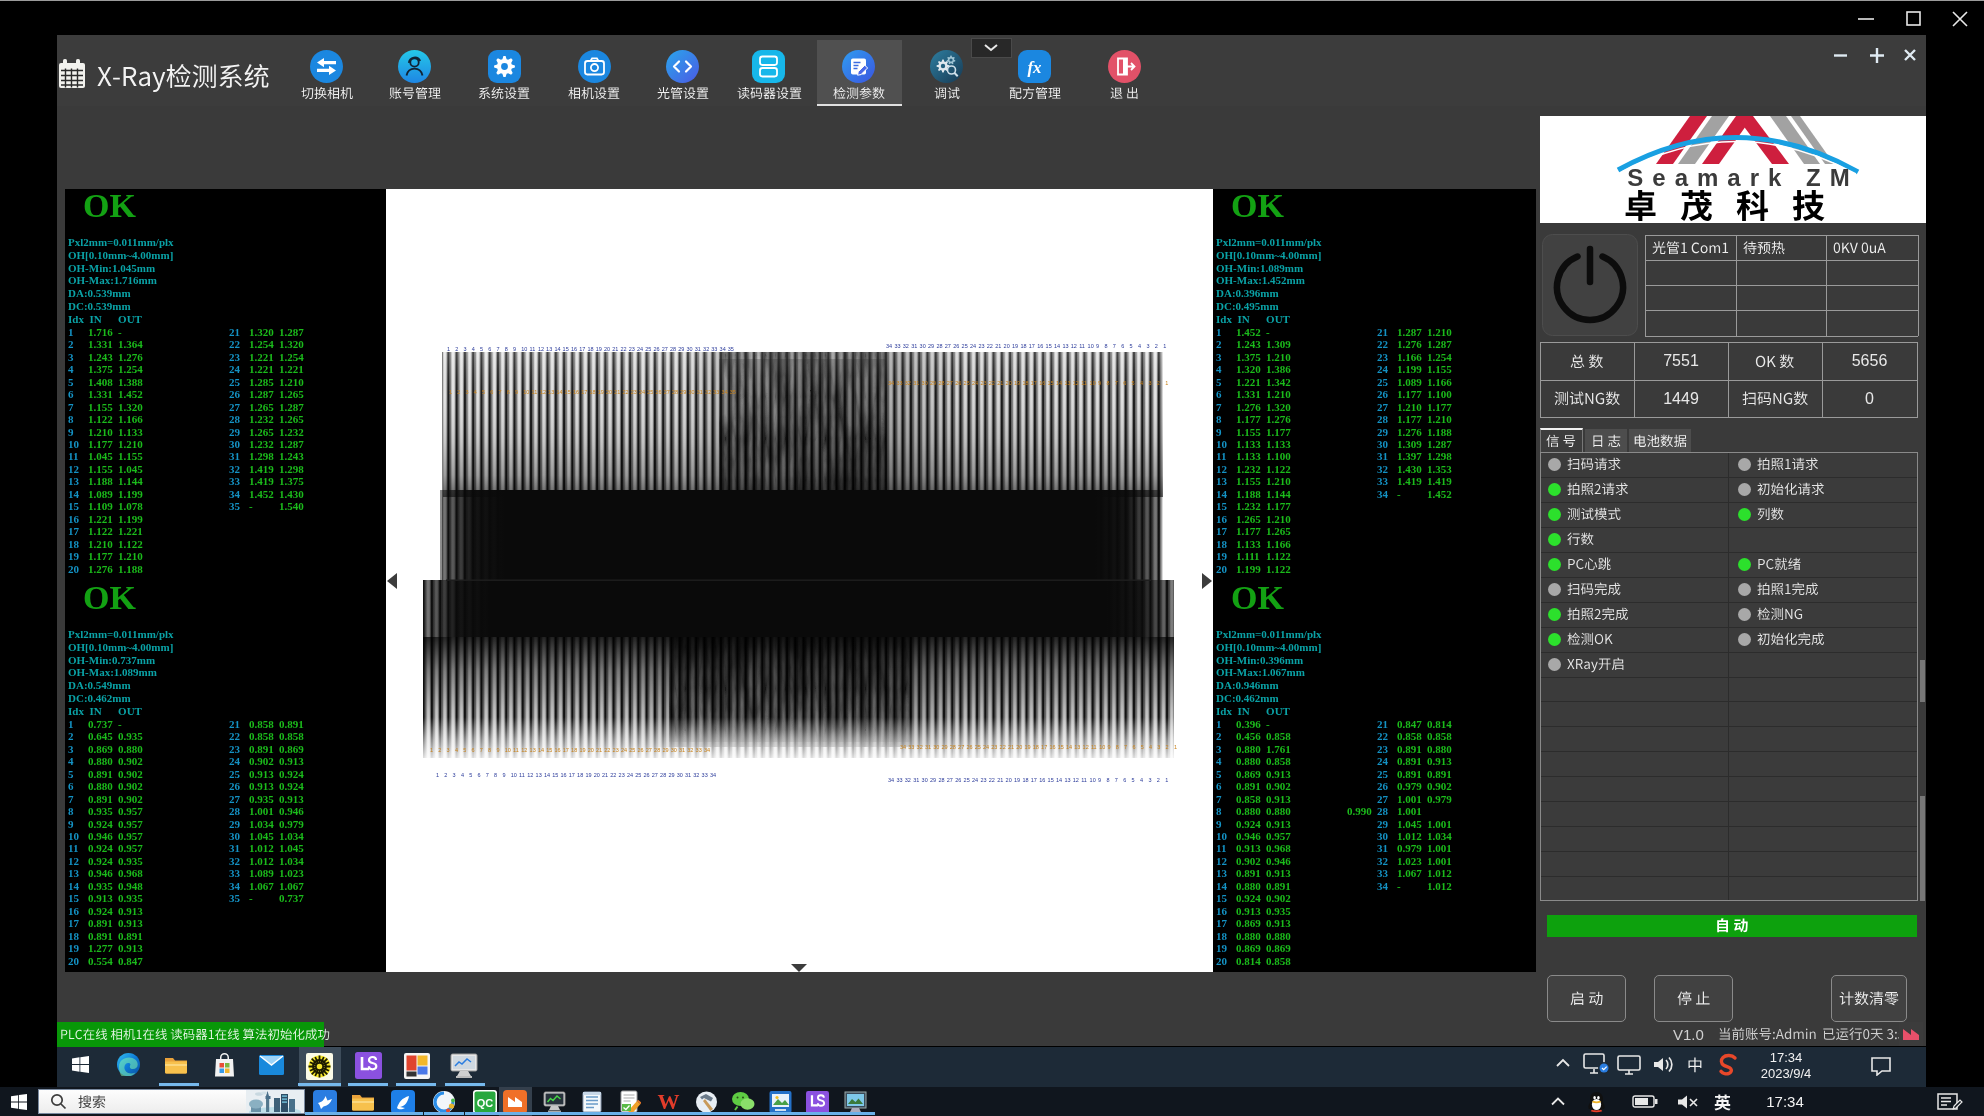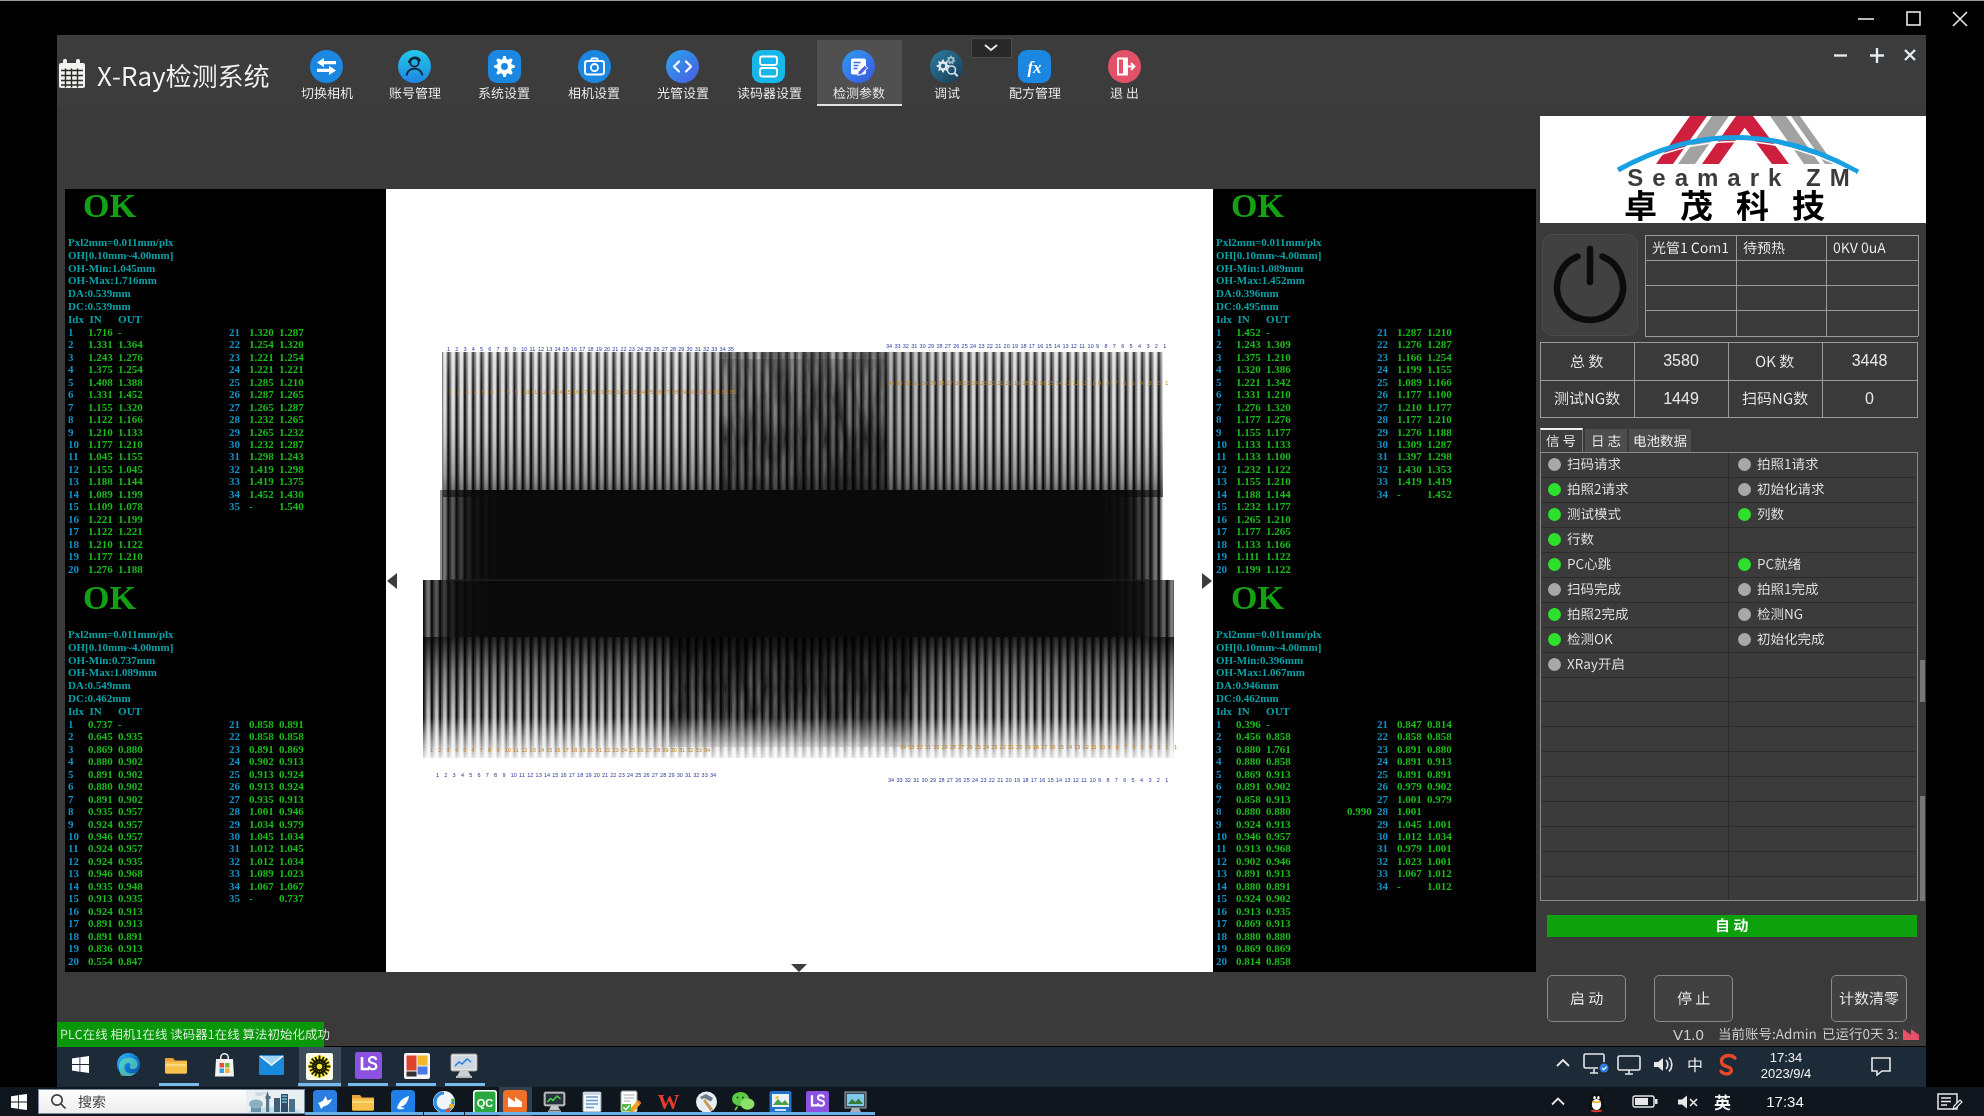--- a/index.html
+++ b/index.html
@@ -322,21 +322,21 @@
     <div class="abs" style="left:68px;top:904.8px;font:bold 11px 'Liberation Serif',serif;color:#1492c4">16</div>
     <div class="abs" style="left:88px;top:904.8px;font:bold 11px 'Liberation Serif',serif;color:#1bbb1b">0.924</div>
     <div class="abs" style="left:118px;top:904.8px;font:bold 11px 'Liberation Serif',serif;color:#1bbb1b">0.913</div>
     <div class="abs" style="left:68px;top:917.2px;font:bold 11px 'Liberation Serif',serif;color:#1492c4">17</div>
     <div class="abs" style="left:88px;top:917.2px;font:bold 11px 'Liberation Serif',serif;color:#1bbb1b">0.891</div>
     <div class="abs" style="left:118px;top:917.2px;font:bold 11px 'Liberation Serif',serif;color:#1bbb1b">0.913</div>
     <div class="abs" style="left:68px;top:929.7px;font:bold 11px 'Liberation Serif',serif;color:#1492c4">18</div>
     <div class="abs" style="left:88px;top:929.7px;font:bold 11px 'Liberation Serif',serif;color:#1bbb1b">0.891</div>
     <div class="abs" style="left:118px;top:929.7px;font:bold 11px 'Liberation Serif',serif;color:#1bbb1b">0.891</div>
     <div class="abs" style="left:68px;top:942.2px;font:bold 11px 'Liberation Serif',serif;color:#1492c4">19</div>
-    <div class="abs" style="left:88px;top:942.2px;font:bold 11px 'Liberation Serif',serif;color:#1bbb1b">0.836</div>
+    <div class="abs" style="left:88px;top:942.2px;font:bold 11px 'Liberation Serif',serif;color:#1bbb1b">1.277</div>
     <div class="abs" style="left:118px;top:942.2px;font:bold 11px 'Liberation Serif',serif;color:#1bbb1b">0.913</div>
     <div class="abs" style="left:68px;top:954.6px;font:bold 11px 'Liberation Serif',serif;color:#1492c4">20</div>
     <div class="abs" style="left:88px;top:954.6px;font:bold 11px 'Liberation Serif',serif;color:#1bbb1b">0.554</div>
     <div class="abs" style="left:118px;top:954.6px;font:bold 11px 'Liberation Serif',serif;color:#1bbb1b">0.847</div>
     <div class="abs" style="left:229px;top:717.7px;font:bold 11px 'Liberation Serif',serif;color:#1492c4">21</div>
     <div class="abs" style="left:249px;top:717.7px;font:bold 11px 'Liberation Serif',serif;color:#1bbb1b">0.858</div>
     <div class="abs" style="left:279px;top:717.7px;font:bold 11px 'Liberation Serif',serif;color:#1bbb1b">0.891</div>
     <div class="abs" style="left:229px;top:730.2px;font:bold 11px 'Liberation Serif',serif;color:#1492c4">22</div>
     <div class="abs" style="left:249px;top:730.2px;font:bold 11px 'Liberation Serif',serif;color:#1bbb1b">0.858</div>
     <div class="abs" style="left:279px;top:730.2px;font:bold 11px 'Liberation Serif',serif;color:#1bbb1b">0.858</div>
@@ -1020,25 +1020,25 @@
     <div class="abs" style="left:1540px;top:380px;width:377px;height:1px;background:#9a9a9a"></div>
     <div class="abs" style="left:1540px;top:417px;width:377px;height:1px;background:#9a9a9a"></div>
     <div class="abs" style="left:1540px;top:342px;width:1px;height:76px;background:#9a9a9a"></div>
     <div class="abs" style="left:1634px;top:342px;width:1px;height:76px;background:#9a9a9a"></div>
     <div class="abs" style="left:1728px;top:342px;width:1px;height:76px;background:#9a9a9a"></div>
     <div class="abs" style="left:1822px;top:342px;width:1px;height:76px;background:#9a9a9a"></div>
     <div class="abs" style="left:1917px;top:342px;width:1px;height:76px;background:#9a9a9a"></div>
     <svg class="t" style="left:1570.3px;top:367.0px">
       <path d="M11.4 -3.2C12.2 -2.2 13.1 -0.8 13.5 0.1L14.4 -0.4C14 -1.4 13.1 -2.7 12.2 -3.7ZM6.2 -4C7.2 -3.4 8.3 -2.3 8.9 -1.6L9.7 -2.3C9.1 -3 8 -4 7 -4.7ZM4.2 -3.6V-0.5C4.2 0.7 4.7 1 6.5 1C6.8 1 9.4 1 9.8 1C11.2 1 11.6 0.6 11.8 -1.1C11.4 -1.2 10.9 -1.3 10.7 -1.5C10.6 -0.2 10.5 0 9.8 0C9.2 0 7 0 6.5 0C5.6 0 5.4 -0.1 5.4 -0.5V-3.6ZM2.1 -3.4C1.8 -2.2 1.3 -0.9 0.6 -0.1L1.7 0.4C2.4 -0.5 2.9 -1.9 3.1 -3.2ZM4 -8.5H11.1V-5.9H4ZM2.8 -9.6V-4.8H12.3V-9.6H9.9C10.4 -10.3 10.9 -11.3 11.4 -12.1L10.3 -12.6C9.9 -11.7 9.2 -10.4 8.6 -9.6H5.5L6.4 -10C6.2 -10.7 5.5 -11.8 4.8 -12.5L3.9 -12.1C4.5 -11.3 5.1 -10.3 5.4 -9.6Z M25 -12.3C24.7 -11.7 24.3 -10.8 23.9 -10.3L24.6 -10C25 -10.5 25.5 -11.2 25.9 -11.9ZM19.7 -11.9C20.1 -11.3 20.5 -10.4 20.6 -9.9L21.5 -10.3C21.3 -10.8 20.9 -11.6 20.5 -12.2ZM24.5 -3.9C24.2 -3.1 23.7 -2.5 23.1 -1.9C22.5 -2.2 22 -2.5 21.4 -2.7C21.6 -3.1 21.9 -3.5 22.1 -3.9ZM20 -2.3C20.7 -2 21.6 -1.6 22.3 -1.2C21.4 -0.6 20.2 -0.1 19 0.2C19.2 0.4 19.4 0.8 19.5 1.1C20.9 0.7 22.2 0.1 23.2 -0.8C23.7 -0.4 24.2 -0.2 24.5 0.1L25.3 -0.6C24.9 -0.9 24.5 -1.2 24 -1.4C24.8 -2.3 25.4 -3.3 25.8 -4.6L25.2 -4.9L25 -4.8H22.5L22.9 -5.6L21.9 -5.8C21.8 -5.5 21.6 -5.2 21.4 -4.8H19.4V-3.9H21C20.7 -3.3 20.3 -2.7 20 -2.3ZM22.2 -12.6V-9.8H19.1V-8.9H21.9C21.1 -7.9 20 -7 18.9 -6.5C19.2 -6.3 19.4 -5.9 19.6 -5.7C20.5 -6.2 21.5 -7 22.2 -7.9V-6.1H23.3V-8.1C24 -7.6 24.9 -6.9 25.3 -6.5L25.9 -7.3C25.5 -7.6 24.2 -8.4 23.5 -8.9H26.3V-9.8H23.3V-12.6ZM27.8 -12.5C27.4 -9.8 26.7 -7.3 25.6 -5.7C25.8 -5.6 26.2 -5.2 26.4 -5.1C26.8 -5.6 27.1 -6.3 27.4 -7C27.8 -5.5 28.2 -4.2 28.8 -3C27.9 -1.6 26.8 -0.5 25.1 0.3C25.3 0.6 25.6 1 25.8 1.2C27.3 0.4 28.4 -0.6 29.3 -1.9C30.1 -0.7 31 0.4 32.2 1.1C32.4 0.8 32.7 0.4 32.9 0.2C31.7 -0.5 30.7 -1.6 29.9 -3C30.7 -4.5 31.2 -6.4 31.6 -8.6H32.6V-9.7H28.3C28.5 -10.5 28.7 -11.4 28.8 -12.3ZM30.5 -8.6C30.3 -6.9 29.9 -5.4 29.4 -4.1C28.8 -5.5 28.4 -7 28.1 -8.6Z" fill="#e8e8e8"></path>
     </svg>
-    <div class="lab" style="left:1634px;top:352px;width:94px;text-align:center;font-size:16px">3580</div>
+    <div class="lab" style="left:1634px;top:352px;width:94px;text-align:center;font-size:16px">7551</div>
     <svg class="t" style="left:1755.4px;top:367.0px">
       <path d="M5.6 0.2C8.3 0.2 10.3 -2 10.3 -5.5C10.3 -9.1 8.3 -11.2 5.6 -11.2C2.8 -11.2 0.9 -9.1 0.9 -5.5C0.9 -2 2.8 0.2 5.6 0.2ZM5.6 -1C3.6 -1 2.3 -2.8 2.3 -5.5C2.3 -8.3 3.6 -10 5.6 -10C7.5 -10 8.8 -8.3 8.8 -5.5C8.8 -2.8 7.5 -1 5.6 -1Z M12.6 0H14V-3.5L15.9 -5.7L19.2 0H20.8L16.8 -6.8L20.2 -11H18.7L14.1 -5.5H14V-11H12.6Z M30.8 -12.3C30.6 -11.7 30.1 -10.8 29.7 -10.3L30.4 -10C30.8 -10.5 31.3 -11.2 31.8 -11.9ZM25.5 -11.9C25.9 -11.3 26.3 -10.4 26.4 -9.9L27.3 -10.3C27.1 -10.8 26.7 -11.6 26.3 -12.2ZM30.3 -3.9C30 -3.1 29.5 -2.5 28.9 -1.9C28.4 -2.2 27.8 -2.5 27.2 -2.7C27.4 -3.1 27.7 -3.5 27.9 -3.9ZM25.8 -2.3C26.6 -2 27.4 -1.6 28.1 -1.2C27.2 -0.6 26 -0.1 24.8 0.2C25 0.4 25.2 0.8 25.3 1.1C26.7 0.7 28 0.1 29.1 -0.8C29.6 -0.4 30 -0.2 30.4 0.1L31.1 -0.6C30.7 -0.9 30.3 -1.2 29.8 -1.4C30.6 -2.3 31.2 -3.3 31.6 -4.6L31 -4.9L30.8 -4.8H28.4L28.7 -5.6L27.7 -5.8C27.6 -5.5 27.4 -5.2 27.3 -4.8H25.2V-3.9H26.8C26.5 -3.3 26.1 -2.7 25.8 -2.3ZM28 -12.6V-9.8H24.9V-8.9H27.7C27 -7.9 25.8 -7 24.8 -6.5C25 -6.3 25.2 -5.9 25.4 -5.7C26.3 -6.2 27.3 -7 28 -7.9V-6.1H29.1V-8.1C29.8 -7.6 30.7 -6.9 31.1 -6.5L31.7 -7.3C31.4 -7.6 30 -8.4 29.3 -8.9H32.1V-9.8H29.1V-12.6ZM33.6 -12.5C33.2 -9.8 32.6 -7.3 31.4 -5.7C31.6 -5.6 32.1 -5.2 32.2 -5.1C32.6 -5.6 33 -6.3 33.3 -7C33.6 -5.5 34 -4.2 34.6 -3C33.8 -1.6 32.6 -0.5 30.9 0.3C31.2 0.6 31.5 1 31.6 1.2C33.1 0.4 34.3 -0.6 35.1 -1.9C35.9 -0.7 36.8 0.4 38 1.1C38.2 0.8 38.5 0.4 38.8 0.2C37.5 -0.5 36.5 -1.6 35.7 -3C36.5 -4.5 37 -6.4 37.4 -8.6H38.4V-9.7H34.1C34.3 -10.5 34.5 -11.4 34.6 -12.3ZM36.3 -8.6C36.1 -6.9 35.7 -5.4 35.2 -4.1C34.6 -5.5 34.2 -7 33.9 -8.6Z" fill="#e8e8e8"></path>
     </svg>
-    <div class="lab" style="left:1822px;top:352px;width:95px;text-align:center;font-size:16px">3448</div>
+    <div class="lab" style="left:1822px;top:352px;width:95px;text-align:center;font-size:16px">5656</div>
     <svg class="t" style="left:1553.9px;top:404.0px">
       <path d="M7.3 -1.4C8.1 -0.6 8.9 0.4 9.4 1.1L10.1 0.6C9.7 -0.1 8.8 -1.1 8 -1.8ZM4.7 -11.7V-2.3H5.6V-10.9H8.8V-2.4H9.7V-11.7ZM13 -12.4V-0.1C13 0.1 12.9 0.2 12.7 0.2C12.5 0.2 11.8 0.2 11 0.2C11.1 0.5 11.3 0.9 11.3 1.1C12.4 1.2 13 1.1 13.4 1C13.8 0.8 13.9 0.5 13.9 -0.1V-12.4ZM10.9 -11.2V-2.3H11.8V-11.2ZM6.7 -9.8V-4.5C6.7 -2.7 6.4 -0.8 3.9 0.5C4 0.6 4.3 1 4.4 1.2C7.1 -0.2 7.6 -2.5 7.6 -4.5V-9.8ZM1.2 -11.6C2.1 -11.2 3.1 -10.5 3.6 -10L4.3 -10.9C3.8 -11.3 2.7 -12 1.9 -12.4ZM0.6 -7.6C1.4 -7.1 2.5 -6.5 3 -6L3.7 -6.9C3.1 -7.3 2 -8 1.2 -8.4ZM0.9 0.4 1.9 1C2.5 -0.4 3.3 -2.2 3.8 -3.8L2.9 -4.4C2.3 -2.7 1.5 -0.8 0.9 0.4Z M16.8 -11.6C17.6 -11 18.5 -10 19 -9.4L19.8 -10.2C19.3 -10.8 18.3 -11.7 17.6 -12.3ZM26.7 -11.9C27.3 -11.3 28 -10.4 28.3 -9.8L29.1 -10.3C28.8 -10.9 28.1 -11.8 27.4 -12.4ZM15.8 -7.9V-6.8H17.8V-1.4C17.8 -0.8 17.4 -0.3 17.1 -0.2C17.3 0.1 17.6 0.5 17.7 0.8C17.9 0.5 18.3 0.3 20.9 -1.5C20.8 -1.7 20.6 -2.1 20.6 -2.4L18.9 -1.3V-7.9ZM25.1 -12.5 25.2 -9.5H20.2V-8.4H25.2C25.5 -2.7 26.2 1.1 28 1.2C28.6 1.2 29.2 0.5 29.5 -2C29.3 -2.1 28.8 -2.4 28.6 -2.6C28.5 -1.2 28.3 -0.3 28.1 -0.3C27.1 -0.4 26.5 -3.8 26.3 -8.4H29.4V-9.5H26.3C26.2 -10.5 26.2 -11.5 26.2 -12.5ZM20.4 -0.9 20.7 0.1C22 -0.2 23.6 -0.7 25.2 -1.2L25 -2.2L23.3 -1.7V-5.2H24.7V-6.2H20.7V-5.2H22.2V-1.4Z M31.5 0H32.8V-5.8C32.8 -6.9 32.7 -8.1 32.7 -9.2H32.7L33.9 -6.9L37.9 0H39.3V-11H38V-5.3C38 -4.1 38.1 -2.9 38.2 -1.8H38.1L36.9 -4.1L32.9 -11H31.5Z M46.7 0.2C48.1 0.2 49.4 -0.3 50.1 -1.1V-5.7H46.5V-4.5H48.8V-1.7C48.4 -1.3 47.6 -1 46.8 -1C44.5 -1 43.1 -2.8 43.1 -5.5C43.1 -8.3 44.6 -10 46.8 -10C47.9 -10 48.6 -9.5 49.2 -8.9L49.9 -9.8C49.3 -10.5 48.3 -11.2 46.8 -11.2C43.8 -11.2 41.7 -9 41.7 -5.5C41.7 -1.9 43.8 0.2 46.7 0.2Z M57.8 -12.3C57.6 -11.7 57.1 -10.8 56.7 -10.3L57.4 -10C57.8 -10.5 58.3 -11.2 58.8 -11.9ZM52.5 -11.9C52.9 -11.3 53.3 -10.4 53.4 -9.9L54.3 -10.3C54.1 -10.8 53.7 -11.6 53.3 -12.2ZM57.3 -3.9C57 -3.1 56.5 -2.5 55.9 -1.9C55.4 -2.2 54.8 -2.5 54.2 -2.7C54.4 -3.1 54.7 -3.5 54.9 -3.9ZM52.8 -2.3C53.6 -2 54.4 -1.6 55.1 -1.2C54.2 -0.6 53 -0.1 51.8 0.2C52 0.4 52.2 0.8 52.3 1.1C53.7 0.7 55 0.1 56.1 -0.8C56.6 -0.4 57 -0.2 57.4 0.1L58.1 -0.6C57.7 -0.9 57.3 -1.2 56.8 -1.4C57.6 -2.3 58.2 -3.3 58.6 -4.6L58 -4.9L57.8 -4.8H55.4L55.7 -5.6L54.7 -5.8C54.6 -5.5 54.4 -5.2 54.3 -4.8H52.2V-3.9H53.8C53.5 -3.3 53.1 -2.7 52.8 -2.3ZM55 -12.6V-9.8H51.9V-8.9H54.7C54 -7.9 52.8 -7 51.8 -6.5C52 -6.3 52.2 -5.9 52.4 -5.7C53.3 -6.2 54.3 -7 55 -7.9V-6.1H56.1V-8.1C56.8 -7.6 57.7 -6.9 58.1 -6.5L58.7 -7.3C58.4 -7.6 57 -8.4 56.3 -8.9H59.1V-9.8H56.1V-12.6ZM60.6 -12.5C60.2 -9.8 59.6 -7.3 58.4 -5.7C58.6 -5.6 59.1 -5.2 59.2 -5.1C59.6 -5.6 60 -6.3 60.3 -7C60.6 -5.5 61 -4.2 61.6 -3C60.8 -1.6 59.6 -0.5 57.9 0.3C58.2 0.6 58.5 1 58.6 1.2C60.1 0.4 61.3 -0.6 62.1 -1.9C62.9 -0.7 63.8 0.4 65 1.1C65.2 0.8 65.5 0.4 65.8 0.2C64.5 -0.5 63.5 -1.6 62.7 -3C63.5 -4.5 64 -6.4 64.4 -8.6H65.4V-9.7H61.1C61.3 -10.5 61.5 -11.4 61.6 -12.3ZM63.3 -8.6C63.1 -6.9 62.7 -5.4 62.2 -4.1C61.6 -5.5 61.2 -7 60.9 -8.6Z" fill="#e8e8e8"></path>
     </svg>
     <div class="lab" style="left:1634px;top:390px;width:94px;text-align:center;font-size:16px">1449</div>
     <svg class="t" style="left:1741.9px;top:404.0px">
       <path d="M3 -12.6V-9.7H0.8V-8.6H3V-5.3L0.6 -4.7L0.9 -3.6L3 -4.2V-0.2C3 0 2.9 0.1 2.7 0.1C2.5 0.1 1.8 0.1 1.1 0.1C1.3 0.4 1.4 0.8 1.5 1.1C2.5 1.1 3.1 1.1 3.5 0.9C3.9 0.8 4.1 0.4 4.1 -0.2V-4.4L6.2 -5L6 -6L4.1 -5.5V-8.6H6V-9.7H4.1V-12.6ZM6.3 -11.2V-10.1H12.5V-6.4H6.7V-5.3H12.5V-1H6.2V0.1H12.5V1.2H13.6V-11.2Z M21.1 -3.1V-2.1H26.9V-3.1ZM22.4 -9.8C22.3 -8.3 22.1 -6.3 21.9 -5.1H22.2L27.9 -5C27.7 -1.8 27.3 -0.4 26.9 -0C26.8 0.1 26.6 0.1 26.4 0.1C26.1 0.1 25.4 0.1 24.7 0.1C24.9 0.3 25 0.8 25 1.1C25.7 1.1 26.4 1.1 26.8 1.1C27.3 1.1 27.6 1 27.8 0.6C28.4 0.1 28.7 -1.5 29.1 -5.5C29.1 -5.7 29.1 -6 29.1 -6H27.2C27.5 -7.9 27.7 -10.1 27.8 -11.7L27 -11.8L26.9 -11.7H21.6V-10.7H26.7C26.5 -9.4 26.4 -7.5 26.2 -6H23.1C23.2 -7.1 23.3 -8.5 23.4 -9.7ZM15.8 -11.8V-10.8H17.6C17.2 -8.5 16.5 -6.3 15.4 -4.9C15.6 -4.6 15.9 -4 15.9 -3.7C16.2 -4.1 16.5 -4.5 16.7 -4.9V0.5H17.7V-0.7H20.5V-7.2H17.7C18.1 -8.3 18.4 -9.5 18.7 -10.8H20.9V-11.8ZM17.7 -6.2H19.5V-1.7H17.7Z M31.5 0H32.8V-5.8C32.8 -6.9 32.7 -8.1 32.7 -9.2H32.7L33.9 -6.9L37.9 0H39.3V-11H38V-5.3C38 -4.1 38.1 -2.9 38.2 -1.8H38.1L36.9 -4.1L32.9 -11H31.5Z M46.7 0.2C48.1 0.2 49.4 -0.3 50.1 -1.1V-5.7H46.5V-4.5H48.8V-1.7C48.4 -1.3 47.6 -1 46.8 -1C44.5 -1 43.1 -2.8 43.1 -5.5C43.1 -8.3 44.6 -10 46.8 -10C47.9 -10 48.6 -9.5 49.2 -8.9L49.9 -9.8C49.3 -10.5 48.3 -11.2 46.8 -11.2C43.8 -11.2 41.7 -9 41.7 -5.5C41.7 -1.9 43.8 0.2 46.7 0.2Z M57.8 -12.3C57.6 -11.7 57.1 -10.8 56.7 -10.3L57.4 -10C57.8 -10.5 58.3 -11.2 58.8 -11.9ZM52.5 -11.9C52.9 -11.3 53.3 -10.4 53.4 -9.9L54.3 -10.3C54.1 -10.8 53.7 -11.6 53.3 -12.2ZM57.3 -3.9C57 -3.1 56.5 -2.5 55.9 -1.9C55.4 -2.2 54.8 -2.5 54.2 -2.7C54.4 -3.1 54.7 -3.5 54.9 -3.9ZM52.8 -2.3C53.6 -2 54.4 -1.6 55.1 -1.2C54.2 -0.6 53 -0.1 51.8 0.2C52 0.4 52.2 0.8 52.3 1.1C53.7 0.7 55 0.1 56.1 -0.8C56.6 -0.4 57 -0.2 57.4 0.1L58.1 -0.6C57.7 -0.9 57.3 -1.2 56.8 -1.4C57.6 -2.3 58.2 -3.3 58.6 -4.6L58 -4.9L57.8 -4.8H55.4L55.7 -5.6L54.7 -5.8C54.6 -5.5 54.4 -5.2 54.3 -4.8H52.2V-3.9H53.8C53.5 -3.3 53.1 -2.7 52.8 -2.3ZM55 -12.6V-9.8H51.9V-8.9H54.7C54 -7.9 52.8 -7 51.8 -6.5C52 -6.3 52.2 -5.9 52.4 -5.7C53.3 -6.2 54.3 -7 55 -7.9V-6.1H56.1V-8.1C56.8 -7.6 57.7 -6.9 58.1 -6.5L58.7 -7.3C58.4 -7.6 57 -8.4 56.3 -8.9H59.1V-9.8H56.1V-12.6ZM60.6 -12.5C60.2 -9.8 59.6 -7.3 58.4 -5.7C58.6 -5.6 59.1 -5.2 59.2 -5.1C59.6 -5.6 60 -6.3 60.3 -7C60.6 -5.5 61 -4.2 61.6 -3C60.8 -1.6 59.6 -0.5 57.9 0.3C58.2 0.6 58.5 1 58.6 1.2C60.1 0.4 61.3 -0.6 62.1 -1.9C62.9 -0.7 63.8 0.4 65 1.1C65.2 0.8 65.5 0.4 65.8 0.2C64.5 -0.5 63.5 -1.6 62.7 -3C63.5 -4.5 64 -6.4 64.4 -8.6H65.4V-9.7H61.1C61.3 -10.5 61.5 -11.4 61.6 -12.3ZM63.3 -8.6C63.1 -6.9 62.7 -5.4 62.2 -4.1C61.6 -5.5 61.2 -7 60.9 -8.6Z" fill="#e8e8e8"></path>
     </svg>
     <div class="lab" style="left:1822px;top:390px;width:95px;text-align:center;font-size:16px">0</div>
     <div class="abs" style="left:1540px;top:428px;width:43px;height:24px;background:#3d3d3d;border-top:2px solid #f0f0f0;border-left:1px solid #777;border-right:1px solid #777"></div>
     <div class="abs" style="left:1585px;top:429px;width:42px;height:23px;background:#4d4d4d"></div>

